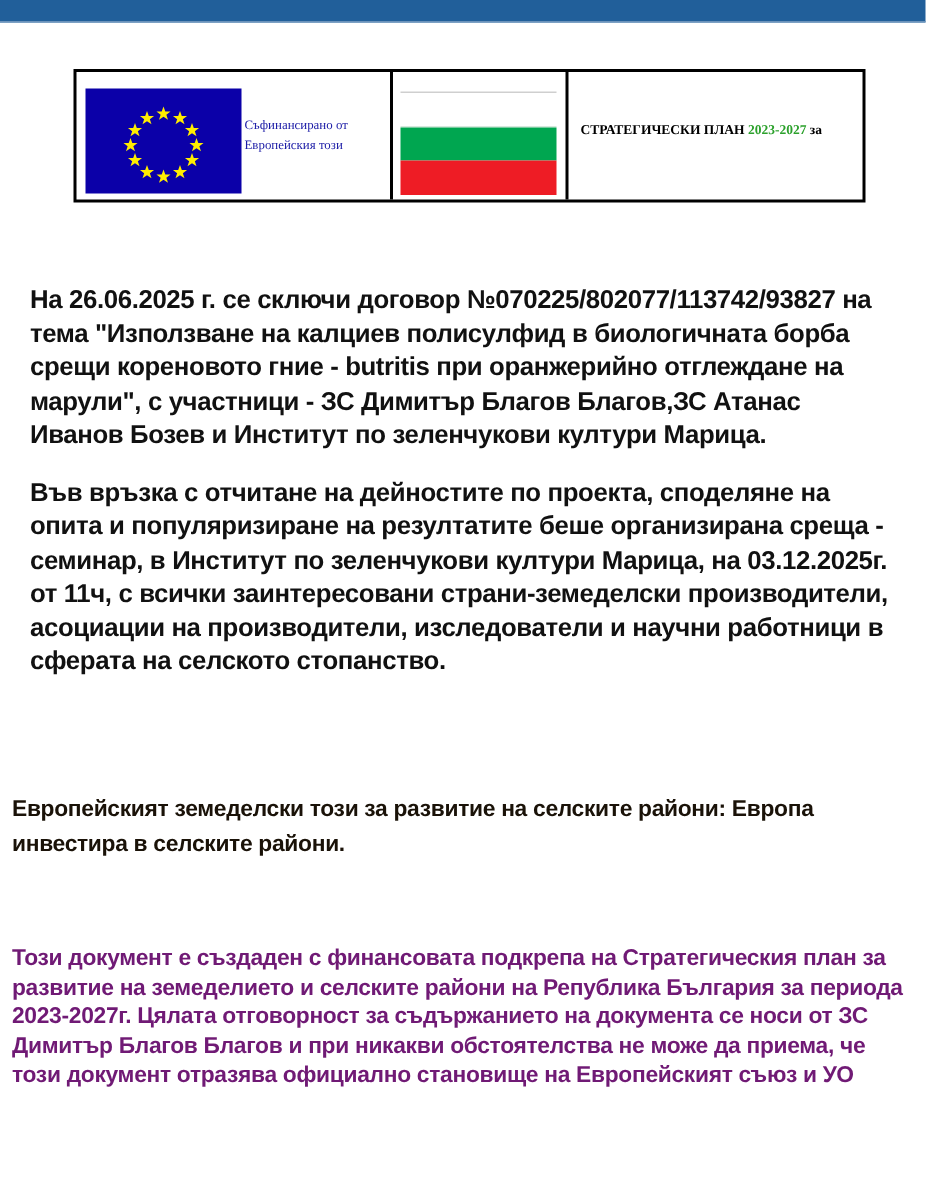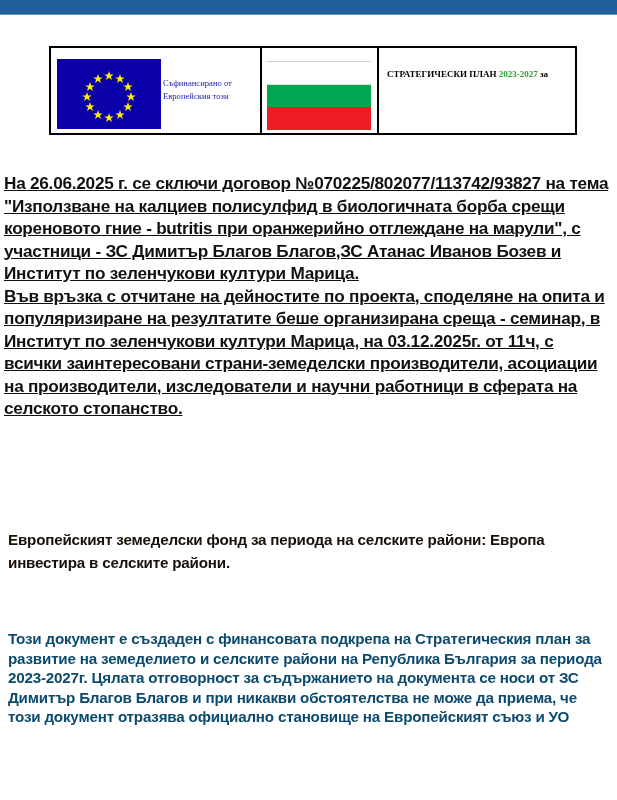--- a/index.html
+++ b/index.html
@@ -32,39 +32,39 @@
   .bg-flag-line {
     position: absolute; left: 5px; top: 13px; width: 104px; height: 1px; background: #cfcfcf;
   }
   .bg-flag {
     position: absolute; left: 5px; top: 36px; width: 104px; height: 46px;
   }
   .bg-flag .w { height: 1px; background: #d5e8dc; }
   .bg-flag .g { height: 22px; background: #00a650; }
   .bg-flag .r { height: 23px; background: #ee1c25; }
   .plan-text {
-    position: absolute; left: 8px; top: 20px; color: #000; white-space: nowrap;
+    position: absolute; left: 8px; top: 32px; color: #000; white-space: nowrap;
   }
   .plan-text .l1 { font-size: 9px; font-weight: bold; line-height: 12px; }
   .plan-text .l1 .yr { color: #2ca12c; }
   .plan-text .l2 { font-size: 7.6px; font-weight: bold; line-height: 12px; color: #222; }
   .main-text {
     position: absolute; left: 4px; top: 172px; width: 610px;
     font-size: 17.2px; line-height: 22.5px; font-weight: bold; color: #111;
     font-family: "Liberation Sans", sans-serif; letter-spacing: -0.25px;
   }
-  .main-text p { margin: 0; text-decoration: underline; }
+  .main-text p { margin: 16px; }
   .fund-text {
     position: absolute; left: 8px; top: 528px; width: 605px;
     font-size: 15.2px; line-height: 23px; font-weight: bold; color: #1a1208;
     letter-spacing: -0.2px;
   }
   .disclaimer {
     position: absolute; left: 8px; top: 629px; width: 605px;
-    font-size: 15.2px; line-height: 19.6px; font-weight: bold; color: #0c4a6e;
+    font-size: 15.2px; line-height: 19.6px; font-weight: bold; color: #701a75;
     letter-spacing: -0.2px;
   }
 </style>
 </head>
 <body>
 
 <div class="topbar"></div>
 
 <div class="logo-table">
   <div class="cell c1">
@@ -106,15 +106,15 @@
       <div class="l1"><span>СТРАТЕГИЧЕСКИ ПЛАН </span><span class="yr">2023-2027</span><span> за</span></div>
     </div>
   </div>
 </div>
 
 <div class="main-text">
   <p>На 26.06.2025 г. се сключи договор №070225/802077/113742/93827 на тема "Използване на калциев полисулфид в биологичната борба срещи кореновото гние - butritis при оранжерийно отглеждане на марули", с участници - ЗС Димитър Благов Благов,ЗС Атанас Иванов Бозев и Институт по зеленчукови култури Марица.</p>
   <p>Във връзка с отчитане на дейностите по проекта, споделяне на опита и популяризиране на резултатите беше организирана среща - семинар, в Институт по зеленчукови култури Марица, на 03.12.2025г. от 11ч, с всички заинтересовани страни-земеделски производители, асоциации на производители, изследователи и научни работници в сферата на селското стопанство.</p>
 </div>
 
-<div class="fund-text">Европейският земеделски фонд за периода на селските райони: Европа инвестира в селските райони.</div>
+<div class="fund-text">Европейският земеделски този за развитие на селските райони: Европа инвестира в селските райони.</div>
 
 <div class="disclaimer">Този документ е създаден с финансовата подкрепа на Стратегическия план за развитие на земеделието и селските райони на Република България за периода 2023-2027г. Цялата отговорност за съдържанието на документа се носи от ЗС Димитър Благов Благов и при никакви обстоятелства не може да приема, че този документ отразява официално становище на Европейският съюз и УО</div>
 
 </body></html>

